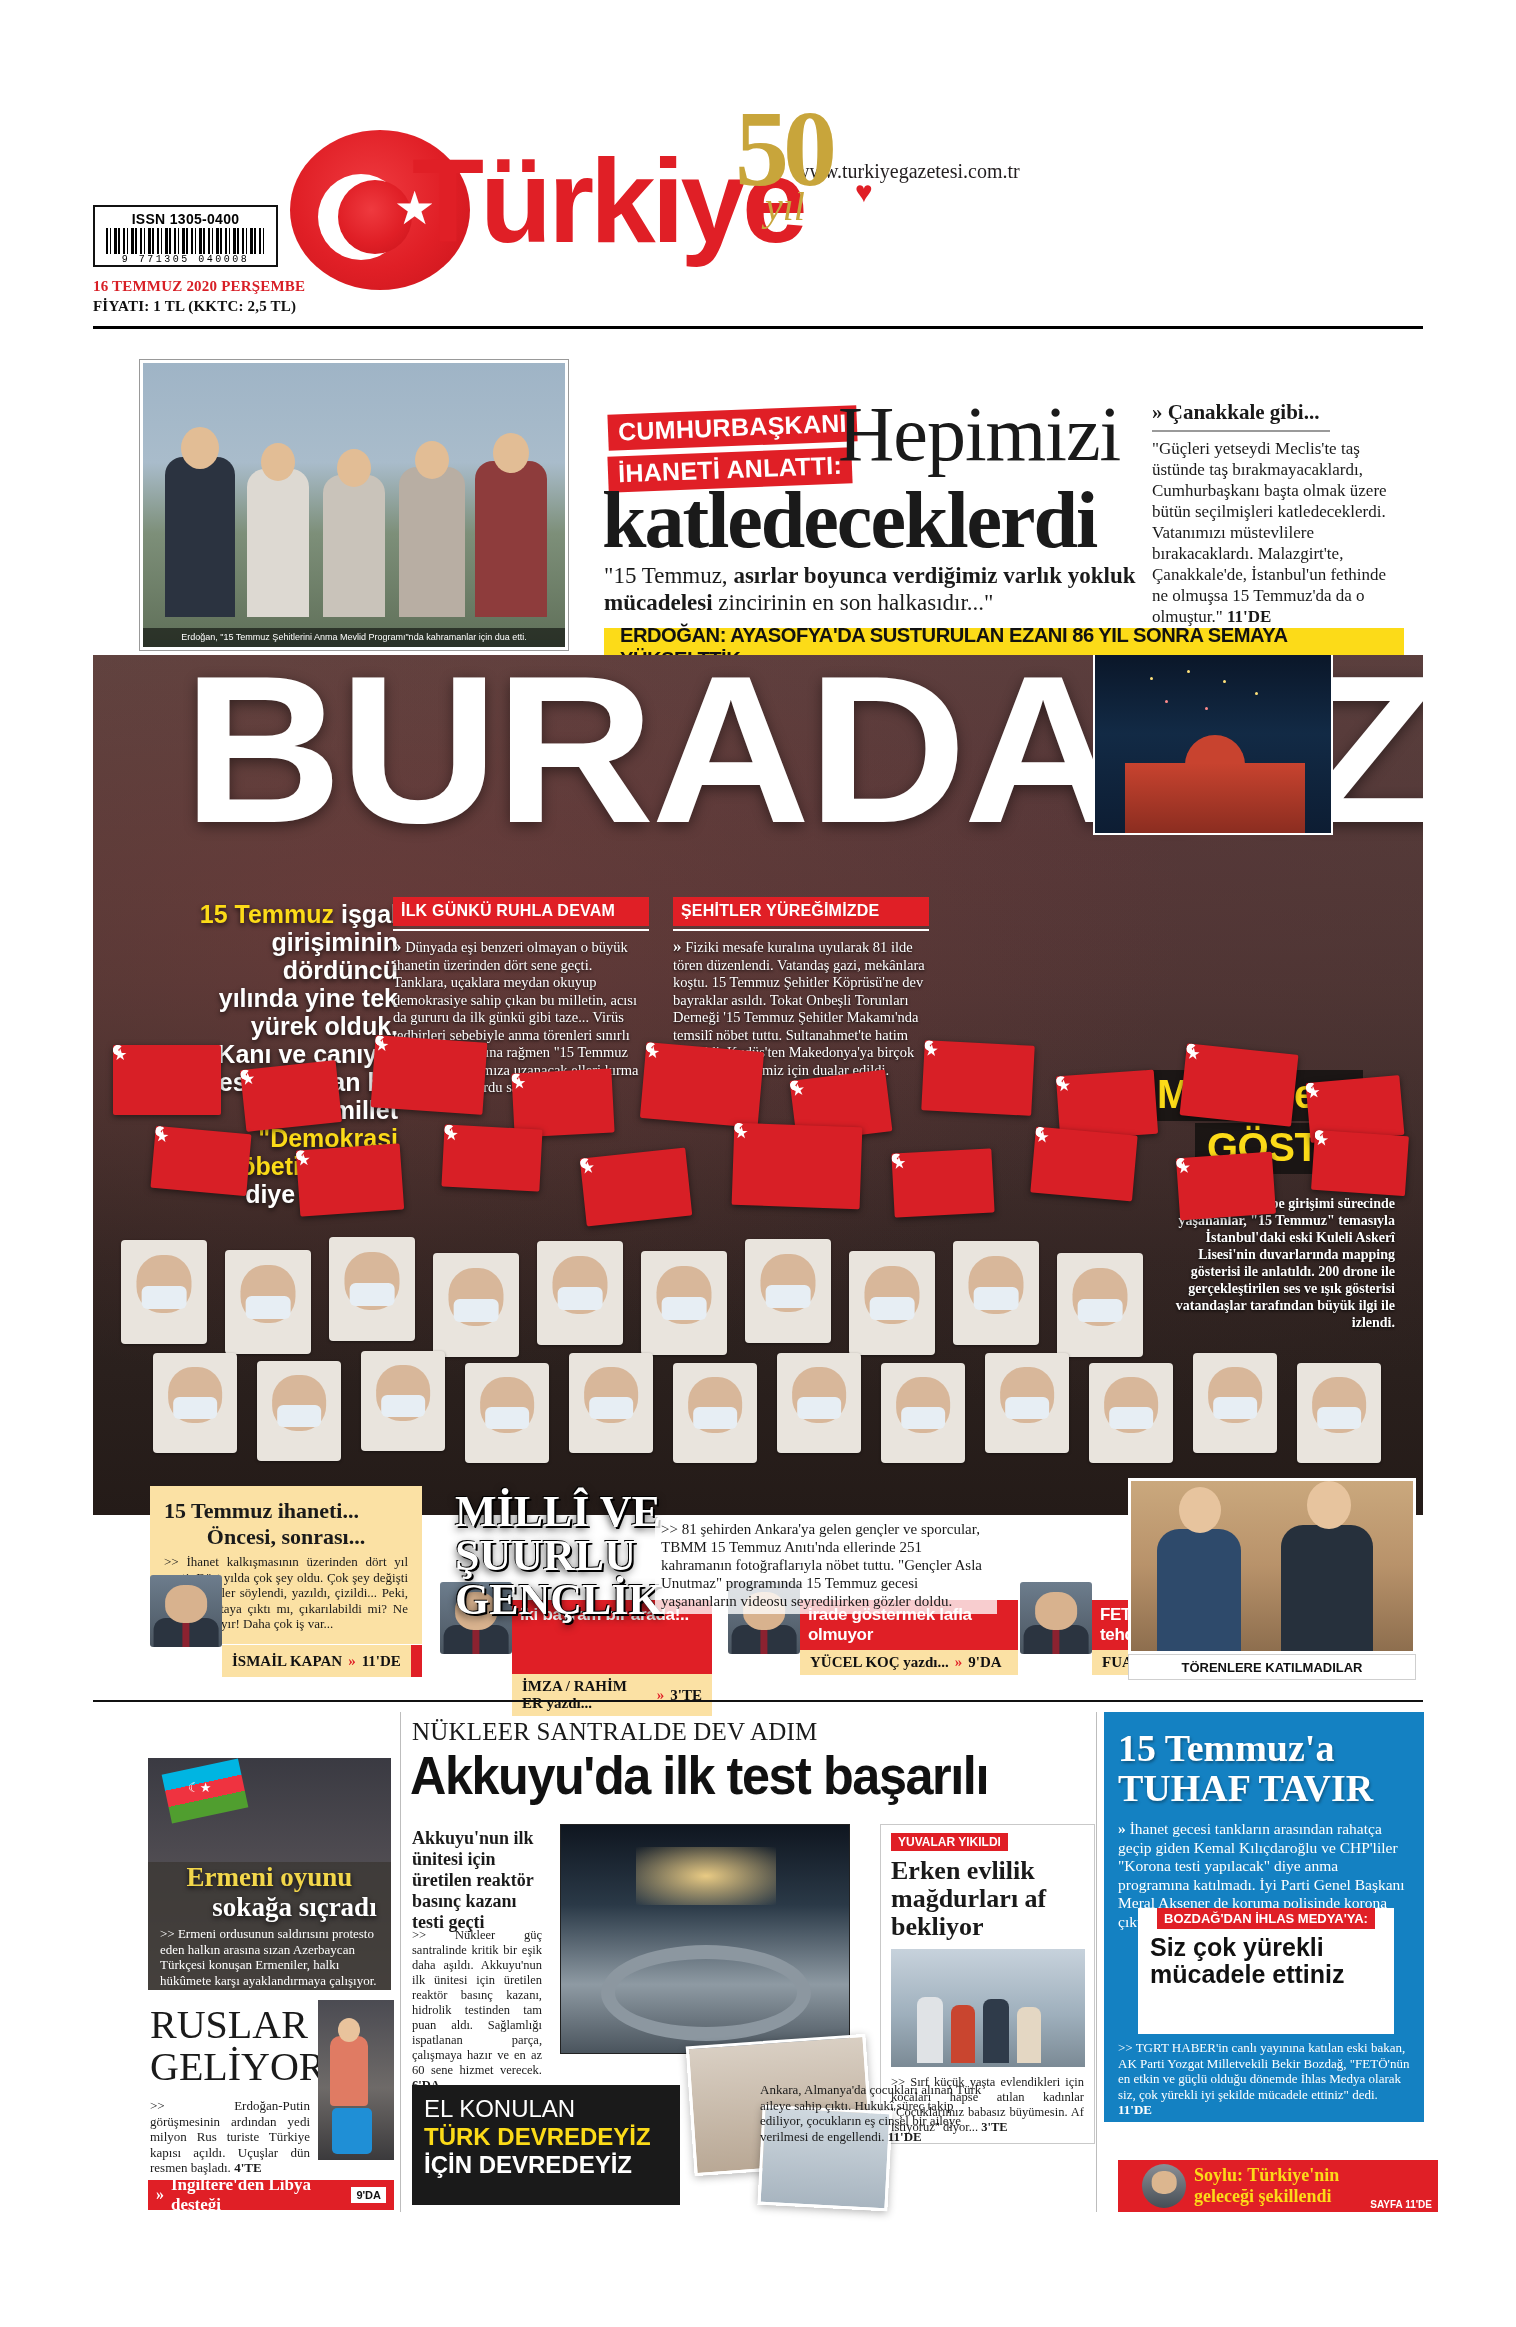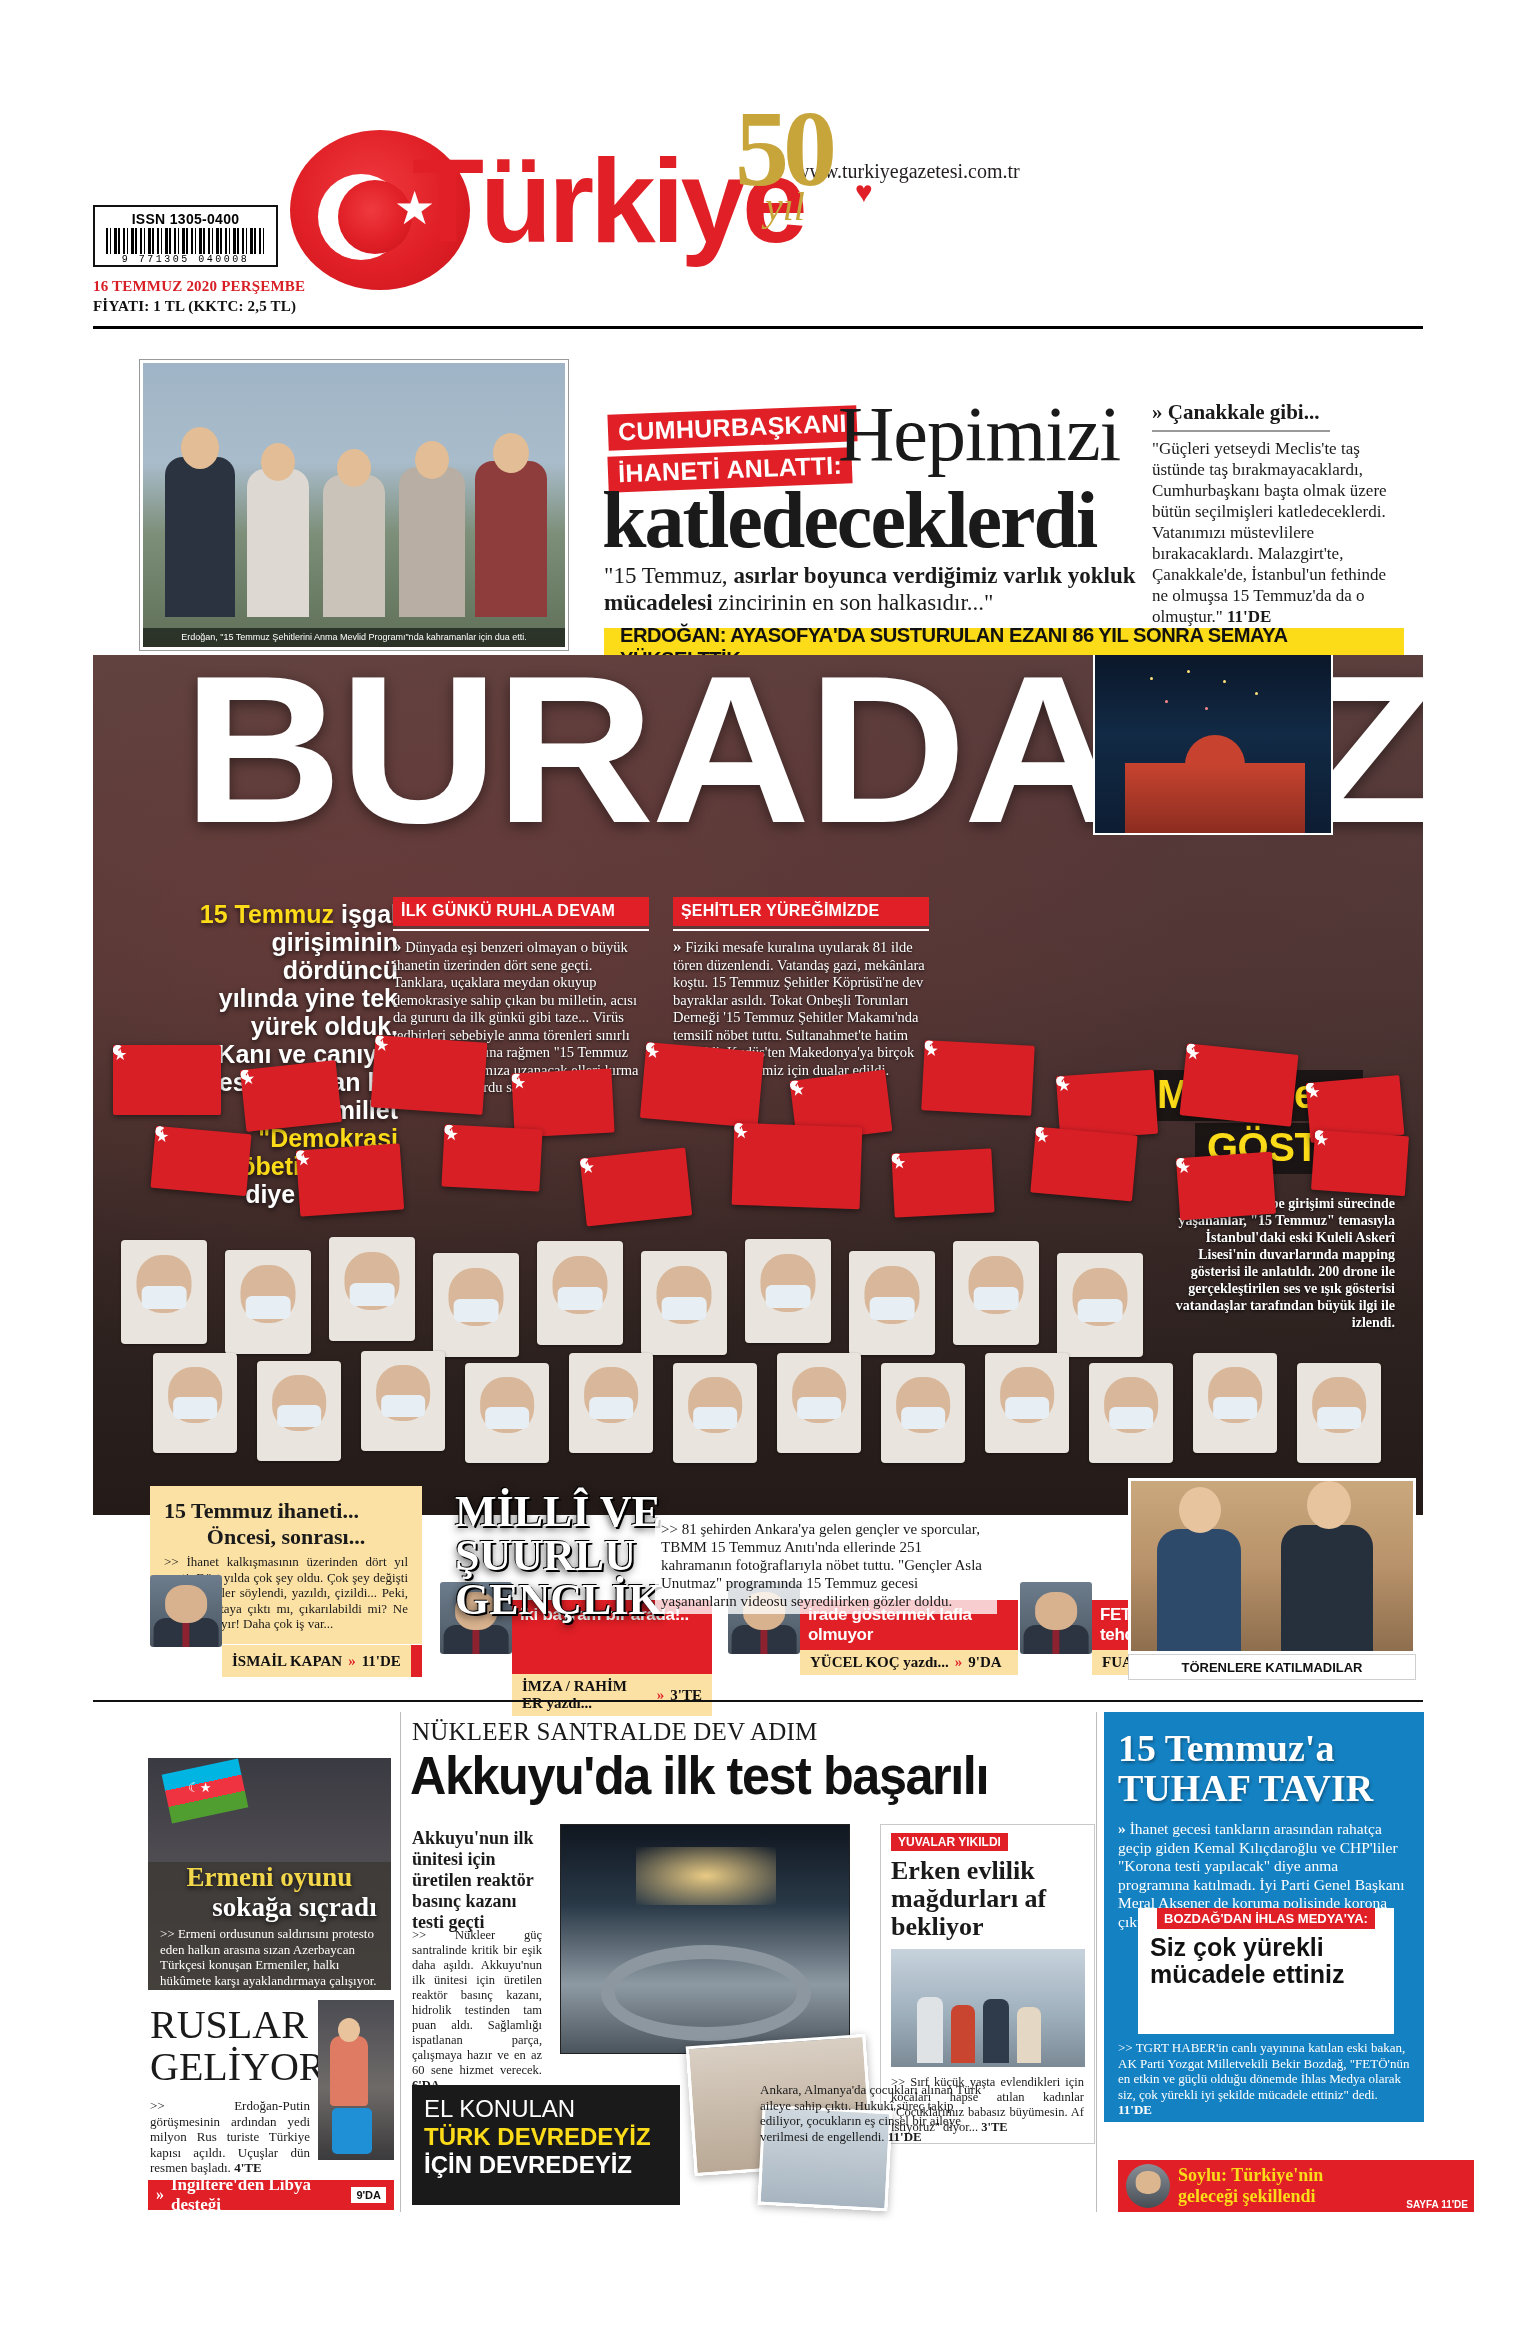--- a/index.html
+++ b/index.html
@@ -365,22 +365,22 @@
     line-height:18.5px; color:#fff; }
   .bb-body b { font-weight:700; }
   .bozdag-card { position:absolute; left:1138px; top:1908px; width:256px; height:126px; background:#fff; padding:0 0 6px;}
   .bz-tag { display:block; margin:0 auto; width:218px; background:#e01f26; color:#fff; text-align:center;
     font-family:"Liberation Sans",sans-serif; font-weight:700; font-size:13px; padding:3px 0; }
   .bz-t { margin:5px 12px 0; font-family:"Liberation Sans",sans-serif; font-weight:700;
     font-size:25px; line-height:27px; color:#111; }
   .bz-body { position:absolute; left:1118px; top:2040px; width:296px;
     font-family:"Liberation Serif",serif; font-size:13px; line-height:15.5px; color:#fff; }
   .bz-body b { font-weight:700; }
-  .soylu-band { position:absolute; left:1118px; top:2160px; width:356px; height:52px;
-    background:#e01f26; display:flex; align-items:center; gap:8px; padding:0 8px;}
+  .soylu-band { position:absolute; left:1118px; top:2160px; width:320px; height:52px;
+    background:#e01f26; display:flex; align-items:center; gap:8px; padding:0 24px;}
   .soylu-photo { width:44px; height:44px; border-radius:50%; overflow:hidden; flex:0 0 auto;
     background:linear-gradient(to bottom,#8a8f96,#464d55); position:relative;}
   .sy-face { position:absolute; left:50%; top:16%; transform:translateX(-50%); width:56%; height:52%;
     border-radius:45%; background:#dcb68f; }
   .soylu-txt { color:#fcdb18; font-family:"Liberation Serif",serif; font-weight:700; font-size:18px; line-height:21px; }
   .soylu-pg { position:absolute; right:6px; bottom:2px; color:#fff;
     font-family:"Liberation Sans",sans-serif; font-weight:700; font-size:10px; }
 
   .chev { font-weight:700; }
 </style>

